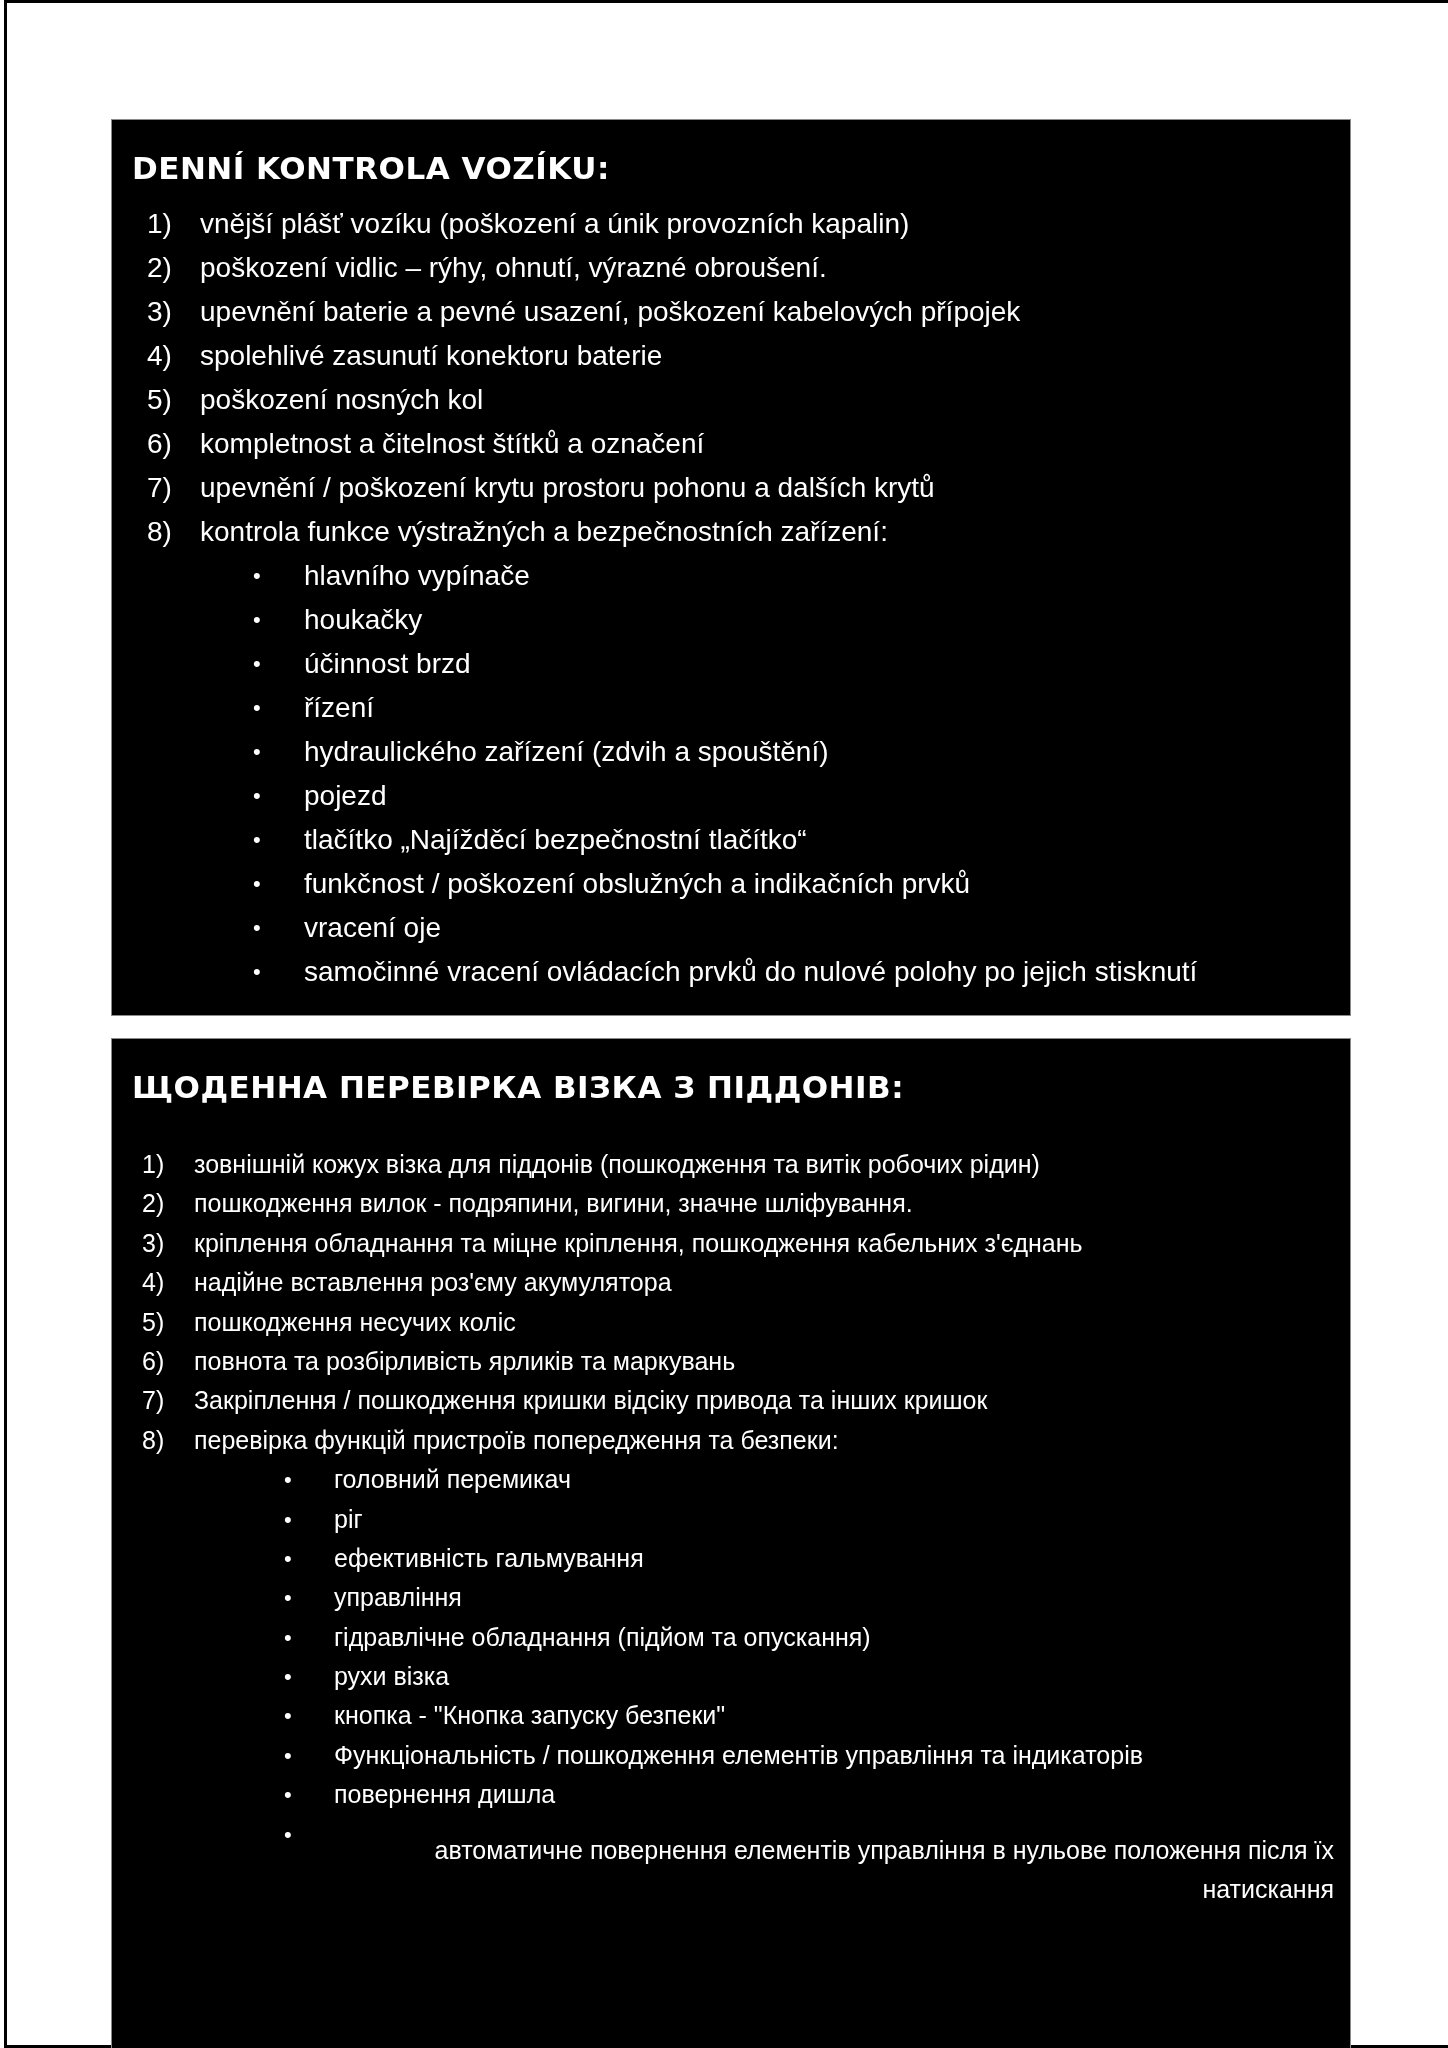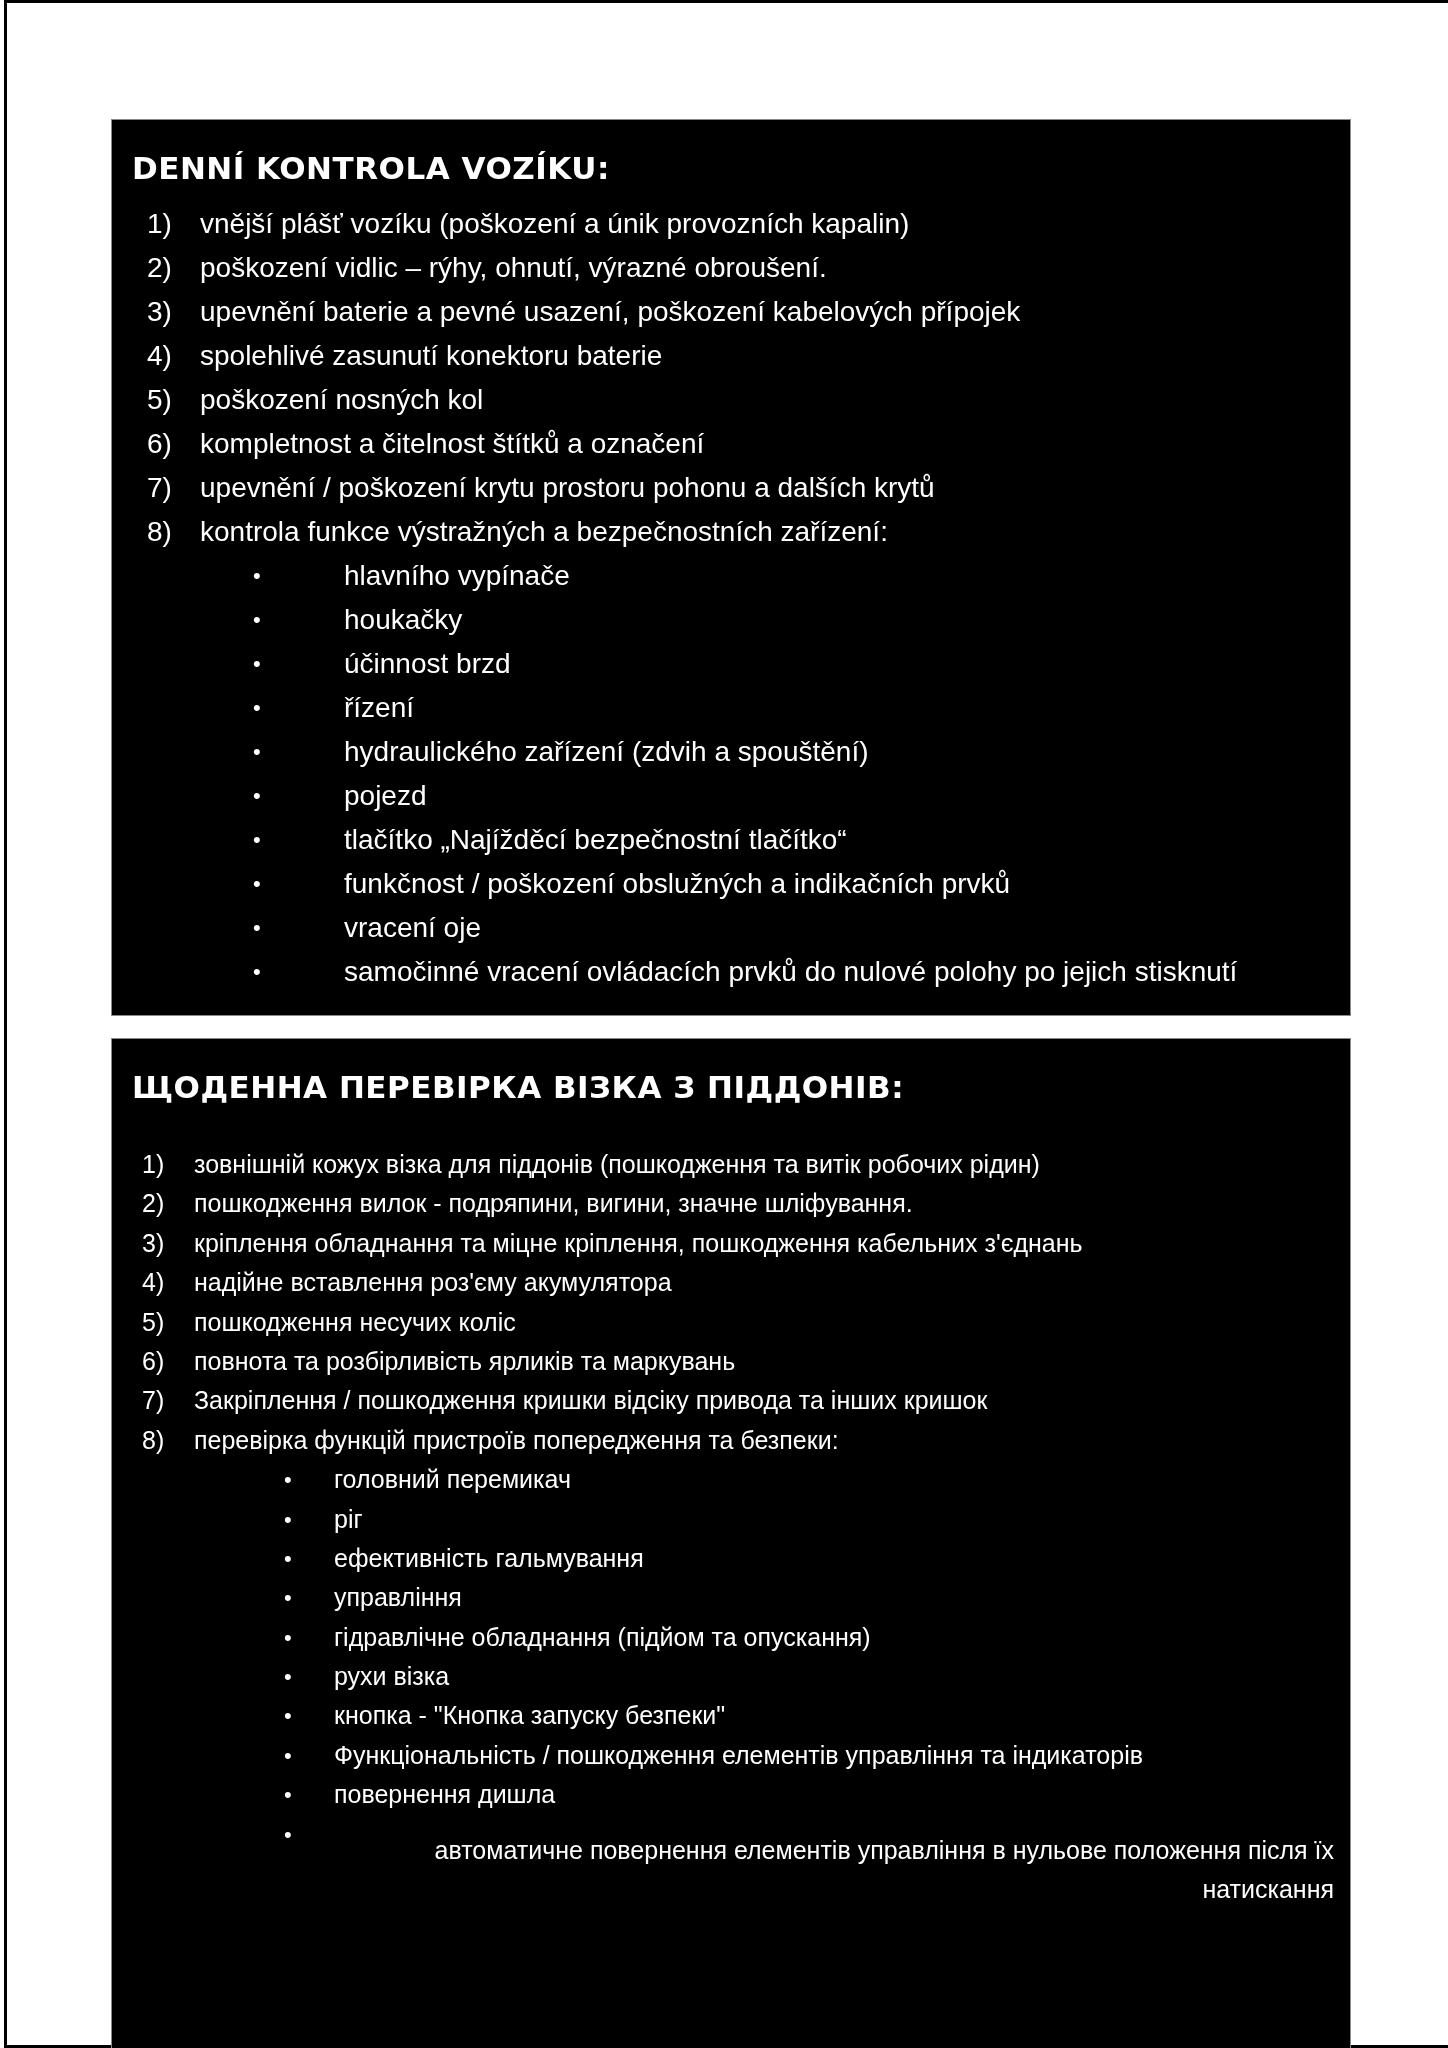--- a/index.html
+++ b/index.html
@@ -66,21 +66,21 @@
     #panel-cz .item > .txt { left: 88px; }
     #panel-ua .item > .txt { left: 82px; text-align: right; }
 
     .bullet {
       position: absolute;
       font-size: 22px;
     }
     #panel-cz .bullet { left: 141px; }
     #panel-ua .bullet { left: 172px; }
 
-    #panel-cz .sub > .txt { left: 192px; margin-left: 40px; }
+    #panel-cz .sub > .txt { left: 192px; }
     #panel-ua .sub > .txt { left: 222px; }
 
     #panel-ua .sub.wrap { height: 78.8px; }
     #panel-ua .sub.wrap > .txt { white-space: normal; width: 1000px; line-height: 39.4px; margin-top: 16px; }
   </style>
 </head>
 <body>
 
 <div class="page-frame">
 

